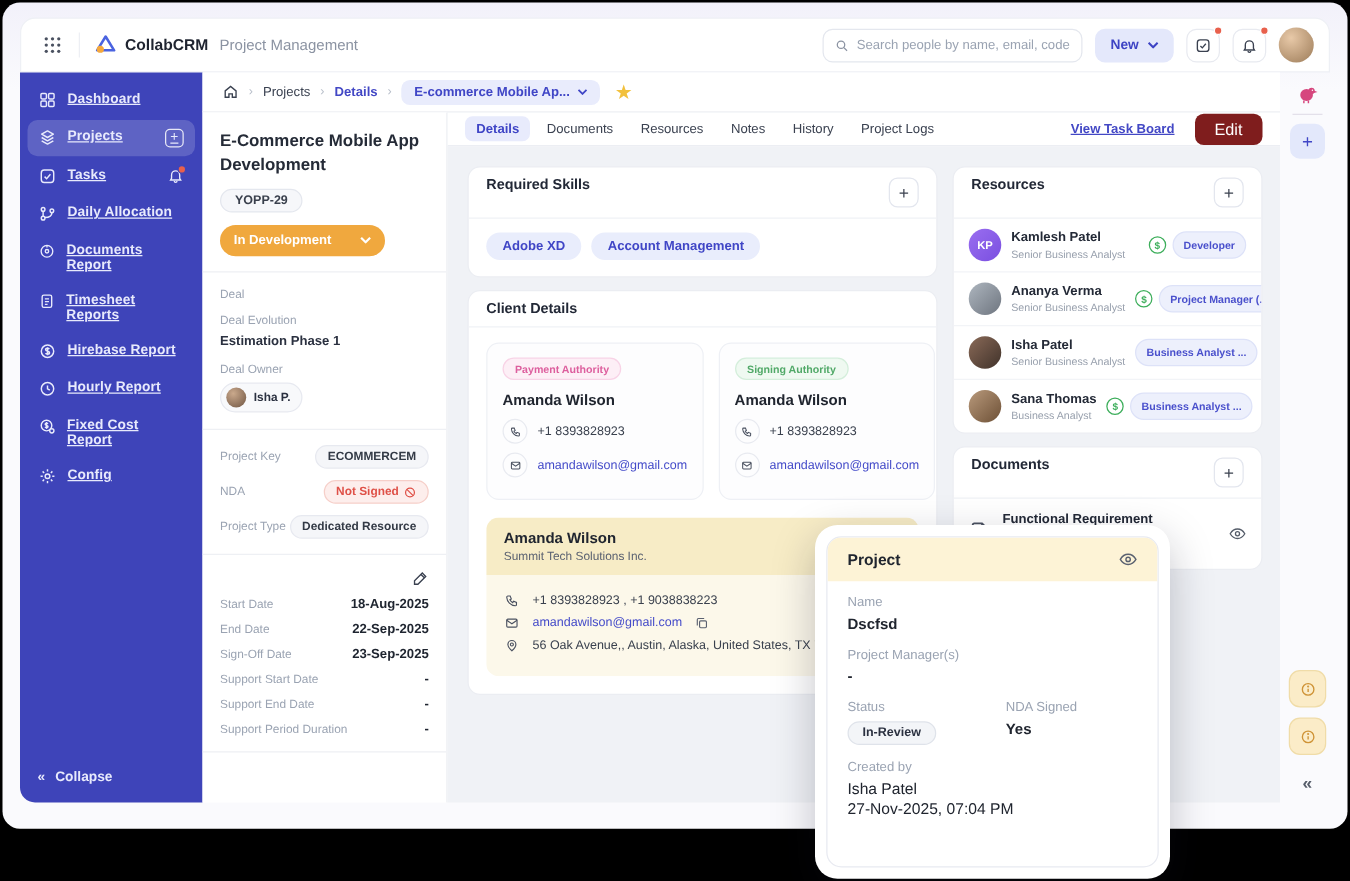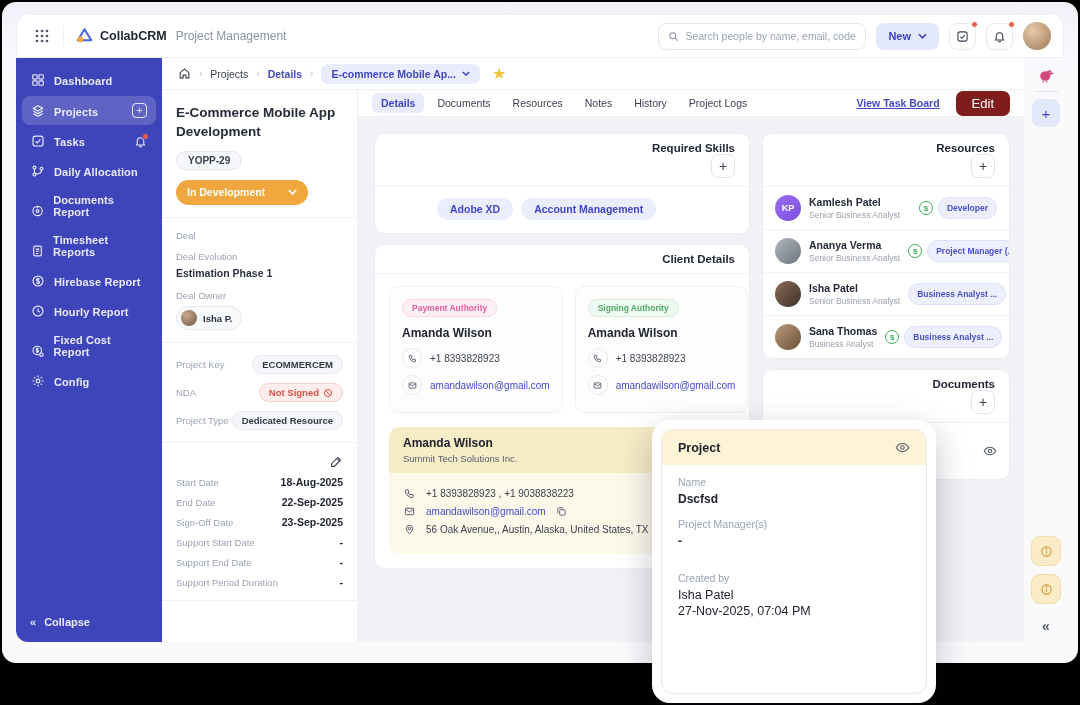--- a/index.html
+++ b/index.html
@@ -23,21 +23,21 @@
              color:#3d43c4; font-size:11px; font-weight:bold; cursor:pointer; }
   .icon-btn { position:relative; width:27px; height:27px; border:1px solid #e8eaf0; border-radius:8px; background:#fff;
               display:flex; align-items:center; justify-content:center; color:#3a4150; cursor:pointer; }
   .dot { position:absolute; top:-3px; right:-3px; width:7px; height:7px; border-radius:50%; background:#e8604c; border:1.5px solid #fff; }
   .avatar { width:28px; height:28px; border-radius:50%; background:radial-gradient(circle at 35% 30%, #e8c9a8, #9c7b58); cursor:pointer; }
 
   
   .sidebar { position:absolute; left:14px; top:56px; width:146px; height:584px; background:#3e44b9;
              border-radius:0 0 0 12px; display:flex; flex-direction:column; color:#fff; }
   .nav { padding:8px 6px; display:flex; flex-direction:column; gap:2px; }
-  .nav-item { display:flex; align-items:flex-end; gap:9px; padding:7px 9px; border-radius:8px; cursor:pointer; color:#e8eafc; }
+  .nav-item { display:flex; align-items:flex-start; gap:9px; padding:7px 9px; border-radius:8px; cursor:pointer; color:#e8eafc;text-decoration:underline; }
   .nav-item.active { background:rgba(255,255,255,.17); }
   .nav-item .lbl { font-size:11px; font-weight:bold; letter-spacing:.1px; }
   .nav-item .adorn { margin-left:auto; display:flex; align-items:center; }
   .plus-sq { width:15px; height:15px; border:1.3px solid rgba(255,255,255,.85); border-radius:4px; font-size:11px; line-height:12px; text-align:center; }
   .nav-bell { position:relative; }
   .nav-bell .dot { top:-2px; right:-2px; border-color:#3e44b9; }
   .collapse-row { margin-top:auto; padding:12px 14px 14px; display:flex; align-items:center; gap:8px; font-size:11px; font-weight:bold; color:#e8eafc; cursor:pointer; }
 
   
   .crumbbar { position:absolute; left:160px; top:56px; width:862px; height:32px; background:#fff; border-bottom:1px solid #eef0f4;
@@ -77,25 +77,25 @@
   .main { position:absolute; left:356px; top:88px; width:666px; height:552px; background:#f0f2f6; overflow:hidden; }
   .tabsbar { height:27px; background:#fff; border-bottom:1px solid #eceef3; display:flex; align-items:center; gap:4px; padding:0 14px; }
   .tab { font-size:10.5px; color:#3a4150; padding:4px 9px; border-radius:6px; cursor:pointer; }
   .tab.active { background:#e8ebfc; color:#3f45c6; font-weight:bold; }
   .tab-link { margin-left:auto; font-size:10.5px; font-weight:bold; color:#4348c5; text-decoration:underline; cursor:pointer; }
   .edit-btn { margin-left:12px; background:#7f1d1d; color:#fff; font-size:13px; font-weight:normal; border-radius:7px; padding:5px 16px; cursor:pointer; }
   .content { display:flex; gap:12px; padding:16px; }
   .col-left { width:376px; display:flex; flex-direction:column; gap:10px; }
   .col-right { width:248px; display:flex; flex-direction:column; gap:10px; }
   .card { background:#fff; border:1px solid #ebedf2; border-radius:10px; overflow:hidden; }
-  .card-head { display:flex; align-items:flex-end; justify-content:space-between; padding:8px 14px; border-bottom:1px solid #f0f2f6;flex-direction:column; }
+  .card-head { display:flex; align-items:flex-start; justify-content:space-between; padding:8px 14px; border-bottom:1px solid #f0f2f6; }
   .card-title { font-size:11.5px; font-weight:bold; color:#222836; }
   .plus-btn { width:24px; height:24px; border:1px solid #e3e6ee; border-radius:7px; background:#fff; color:#3c4250; font-size:14px;
               display:flex; align-items:center; justify-content:center; cursor:pointer; }
-  .chips { padding:11px 14px 13px; display:flex; gap:8px;margin-left:48px; }
+  .chips { padding:11px 14px 13px; display:flex; gap:8px; }
   .chip { background:#e9edfc; color:#4046c6; font-size:10.5px; font-weight:bold; border-radius:999px; padding:5px 13px; }
 
   .auth-grid { display:flex; gap:12px; padding:12px 14px; }
   .auth-card { flex:1; border:1px solid #eef0f5; background:#fdfdfe; border-radius:10px; padding:10px 12px; }
   .tag { display:inline-block; font-size:8.5px; font-weight:bold; border-radius:999px; padding:3px 9px; }
   .tag.pink { background:#fdeff6; border:1px solid #f8d3e6; color:#dd5f9e; }
   .tag.green { background:#eff9f1; border:1px solid #d4eedb; color:#51a968; }
   .auth-name { font-size:12px; font-weight:bold; color:#20252f; margin:9px 0 8px; }
   .c-row { display:flex; align-items:center; gap:8px; margin:7px 0; }
   .c-ico { width:20px; height:20px; border:1px solid #e8eaf0; border-radius:50%; display:flex; align-items:center; justify-content:center; color:#4a5160; flex:none; }
@@ -647,19 +647,29 @@
           </svg>
       </span>
     </div>
     <div class="popup-body">
       <div class="p-label">Name</div>
       <div class="p-value">Dscfsd</div>
       <div class="p-gap"></div>
       <div class="p-label">Project Manager(s)</div>
       <div class="p-value">-</div>
       <div class="p-gap"></div>
+      <div class="p-grid">
+        <div>
+          <div class="p-label">Status</div>
+          <span class="status-pill">In-Review</span>
+        </div>
+        <div>
+          <div class="p-label">NDA Signed</div>
+          <div class="p-value">Yes</div>
+        </div>
+      </div>
       <div class="p-gap"></div>
       <div class="p-label">Created by</div>
       <div class="p-value plain" style="font-size:12.5px;">Isha Patel</div>
       <div class="p-value plain" style="font-size:12.5px; margin-top:2px;">27-Nov-2025, 07:04 PM</div>
     </div>
   </div>
 </div>
 
 </body></html>

